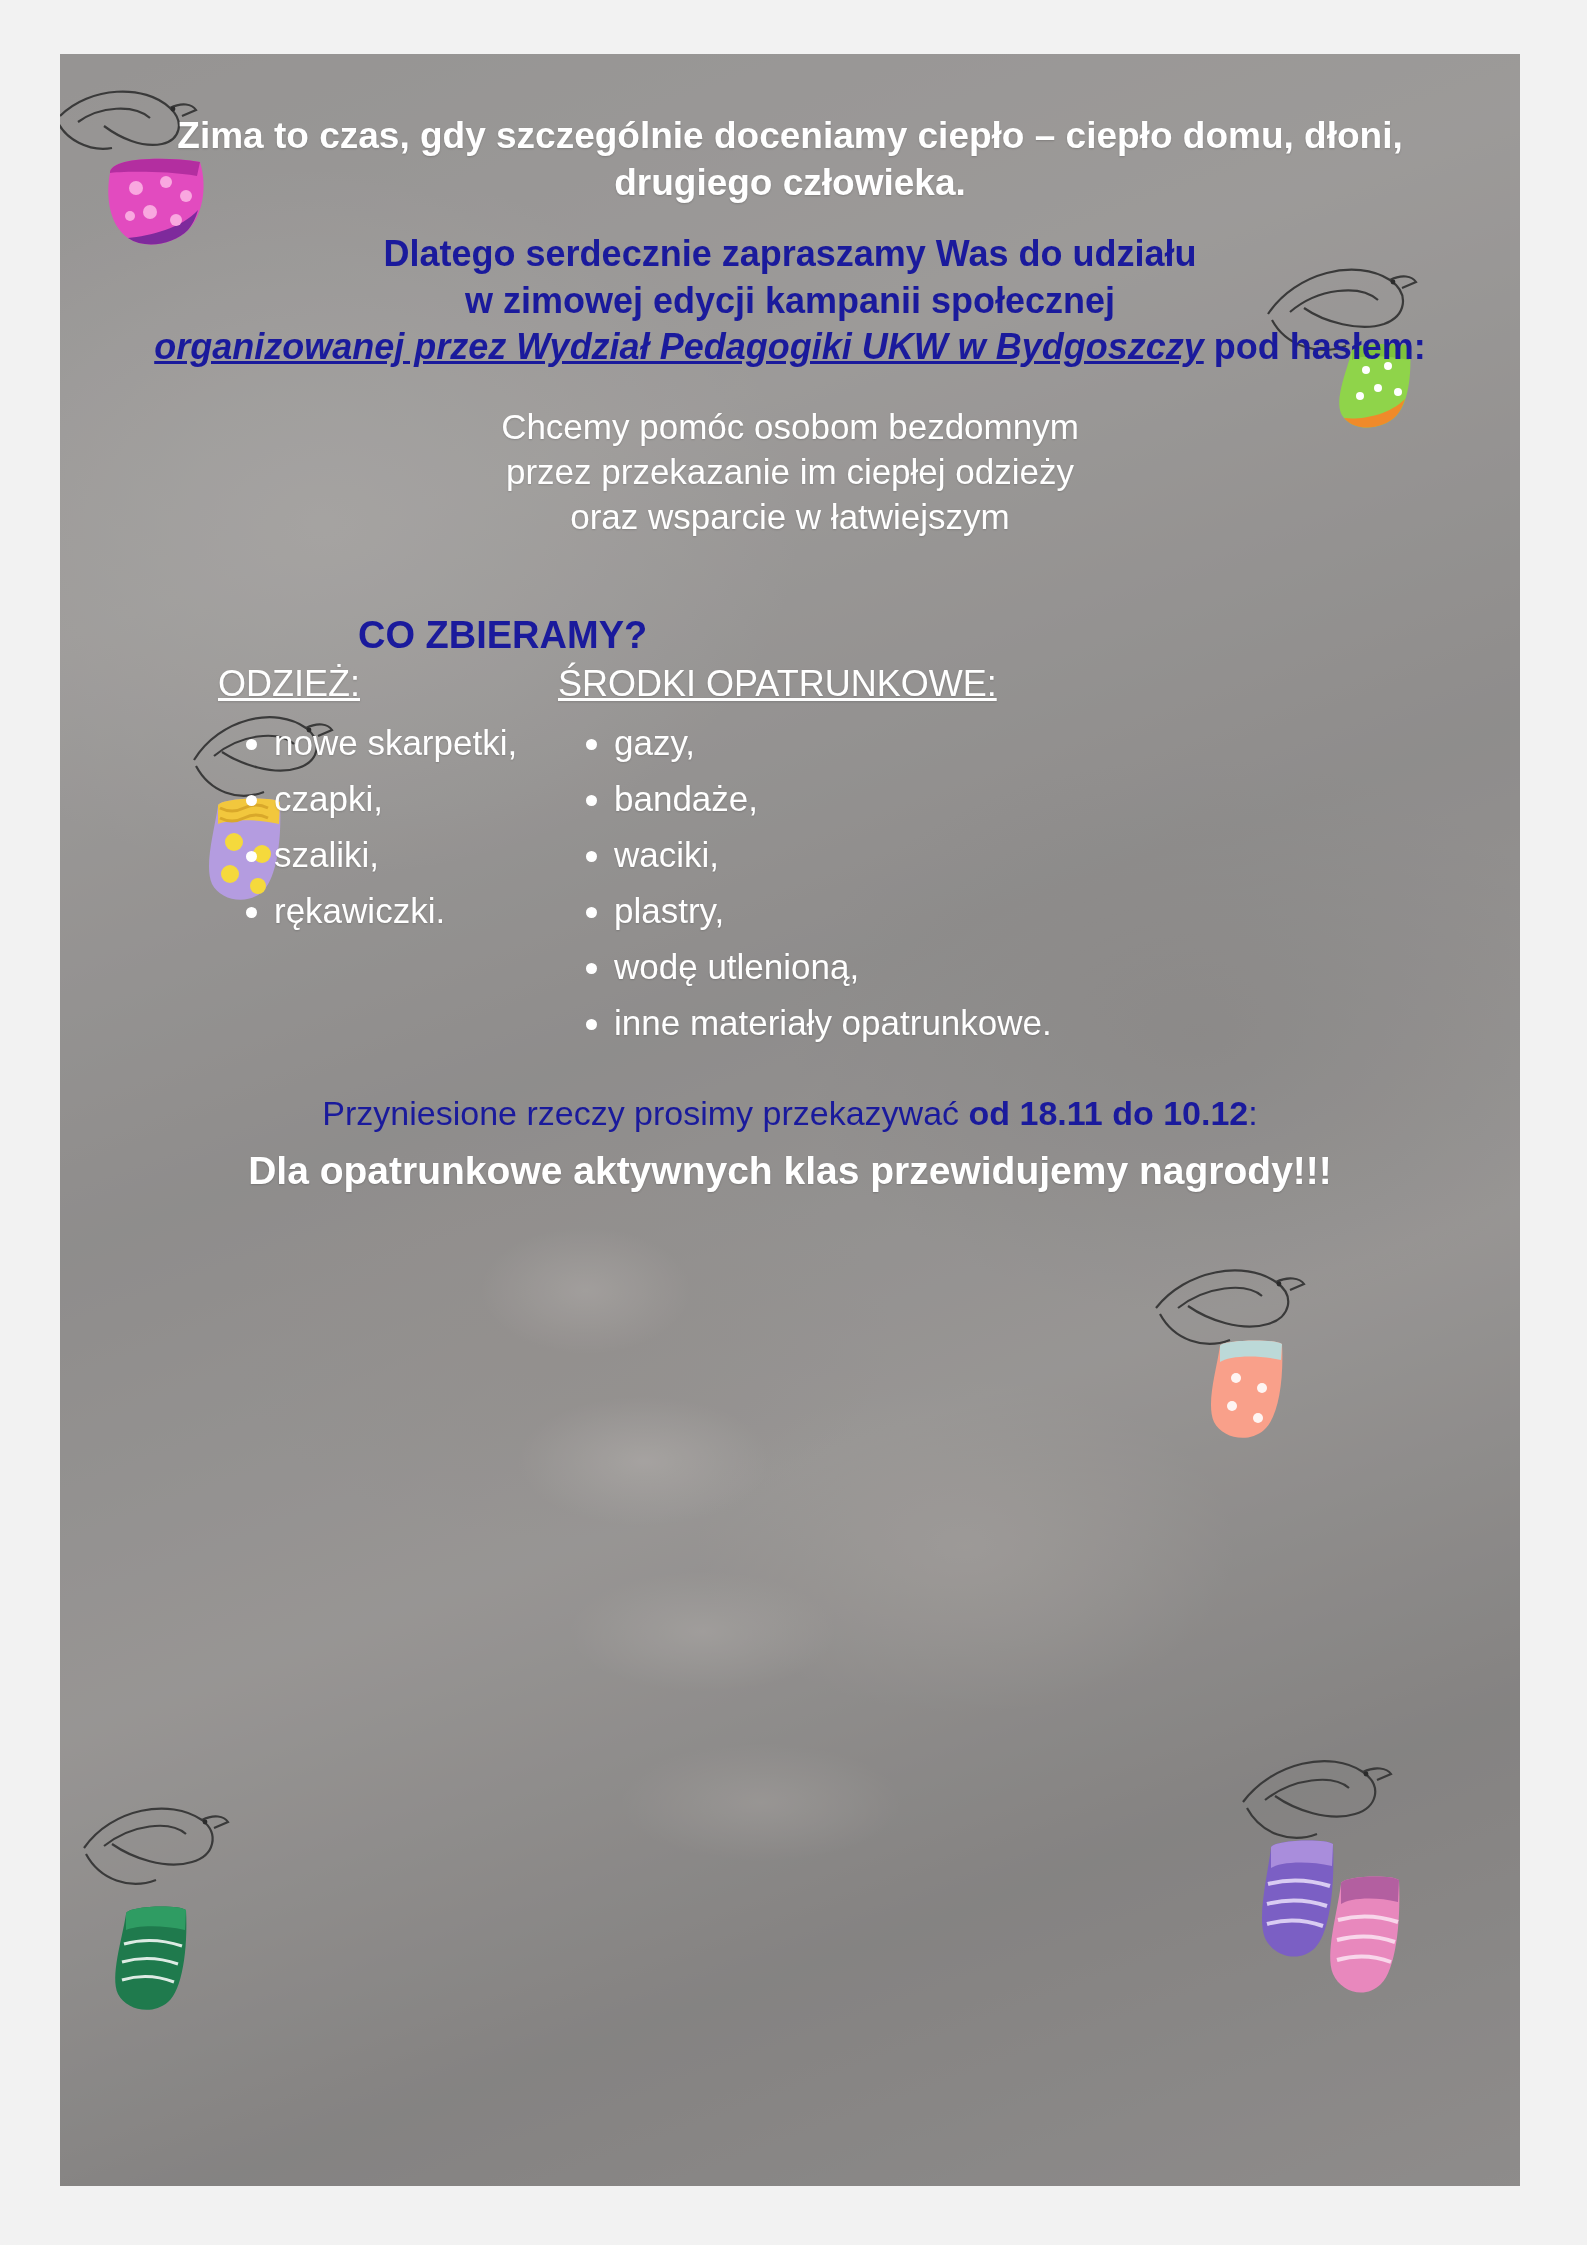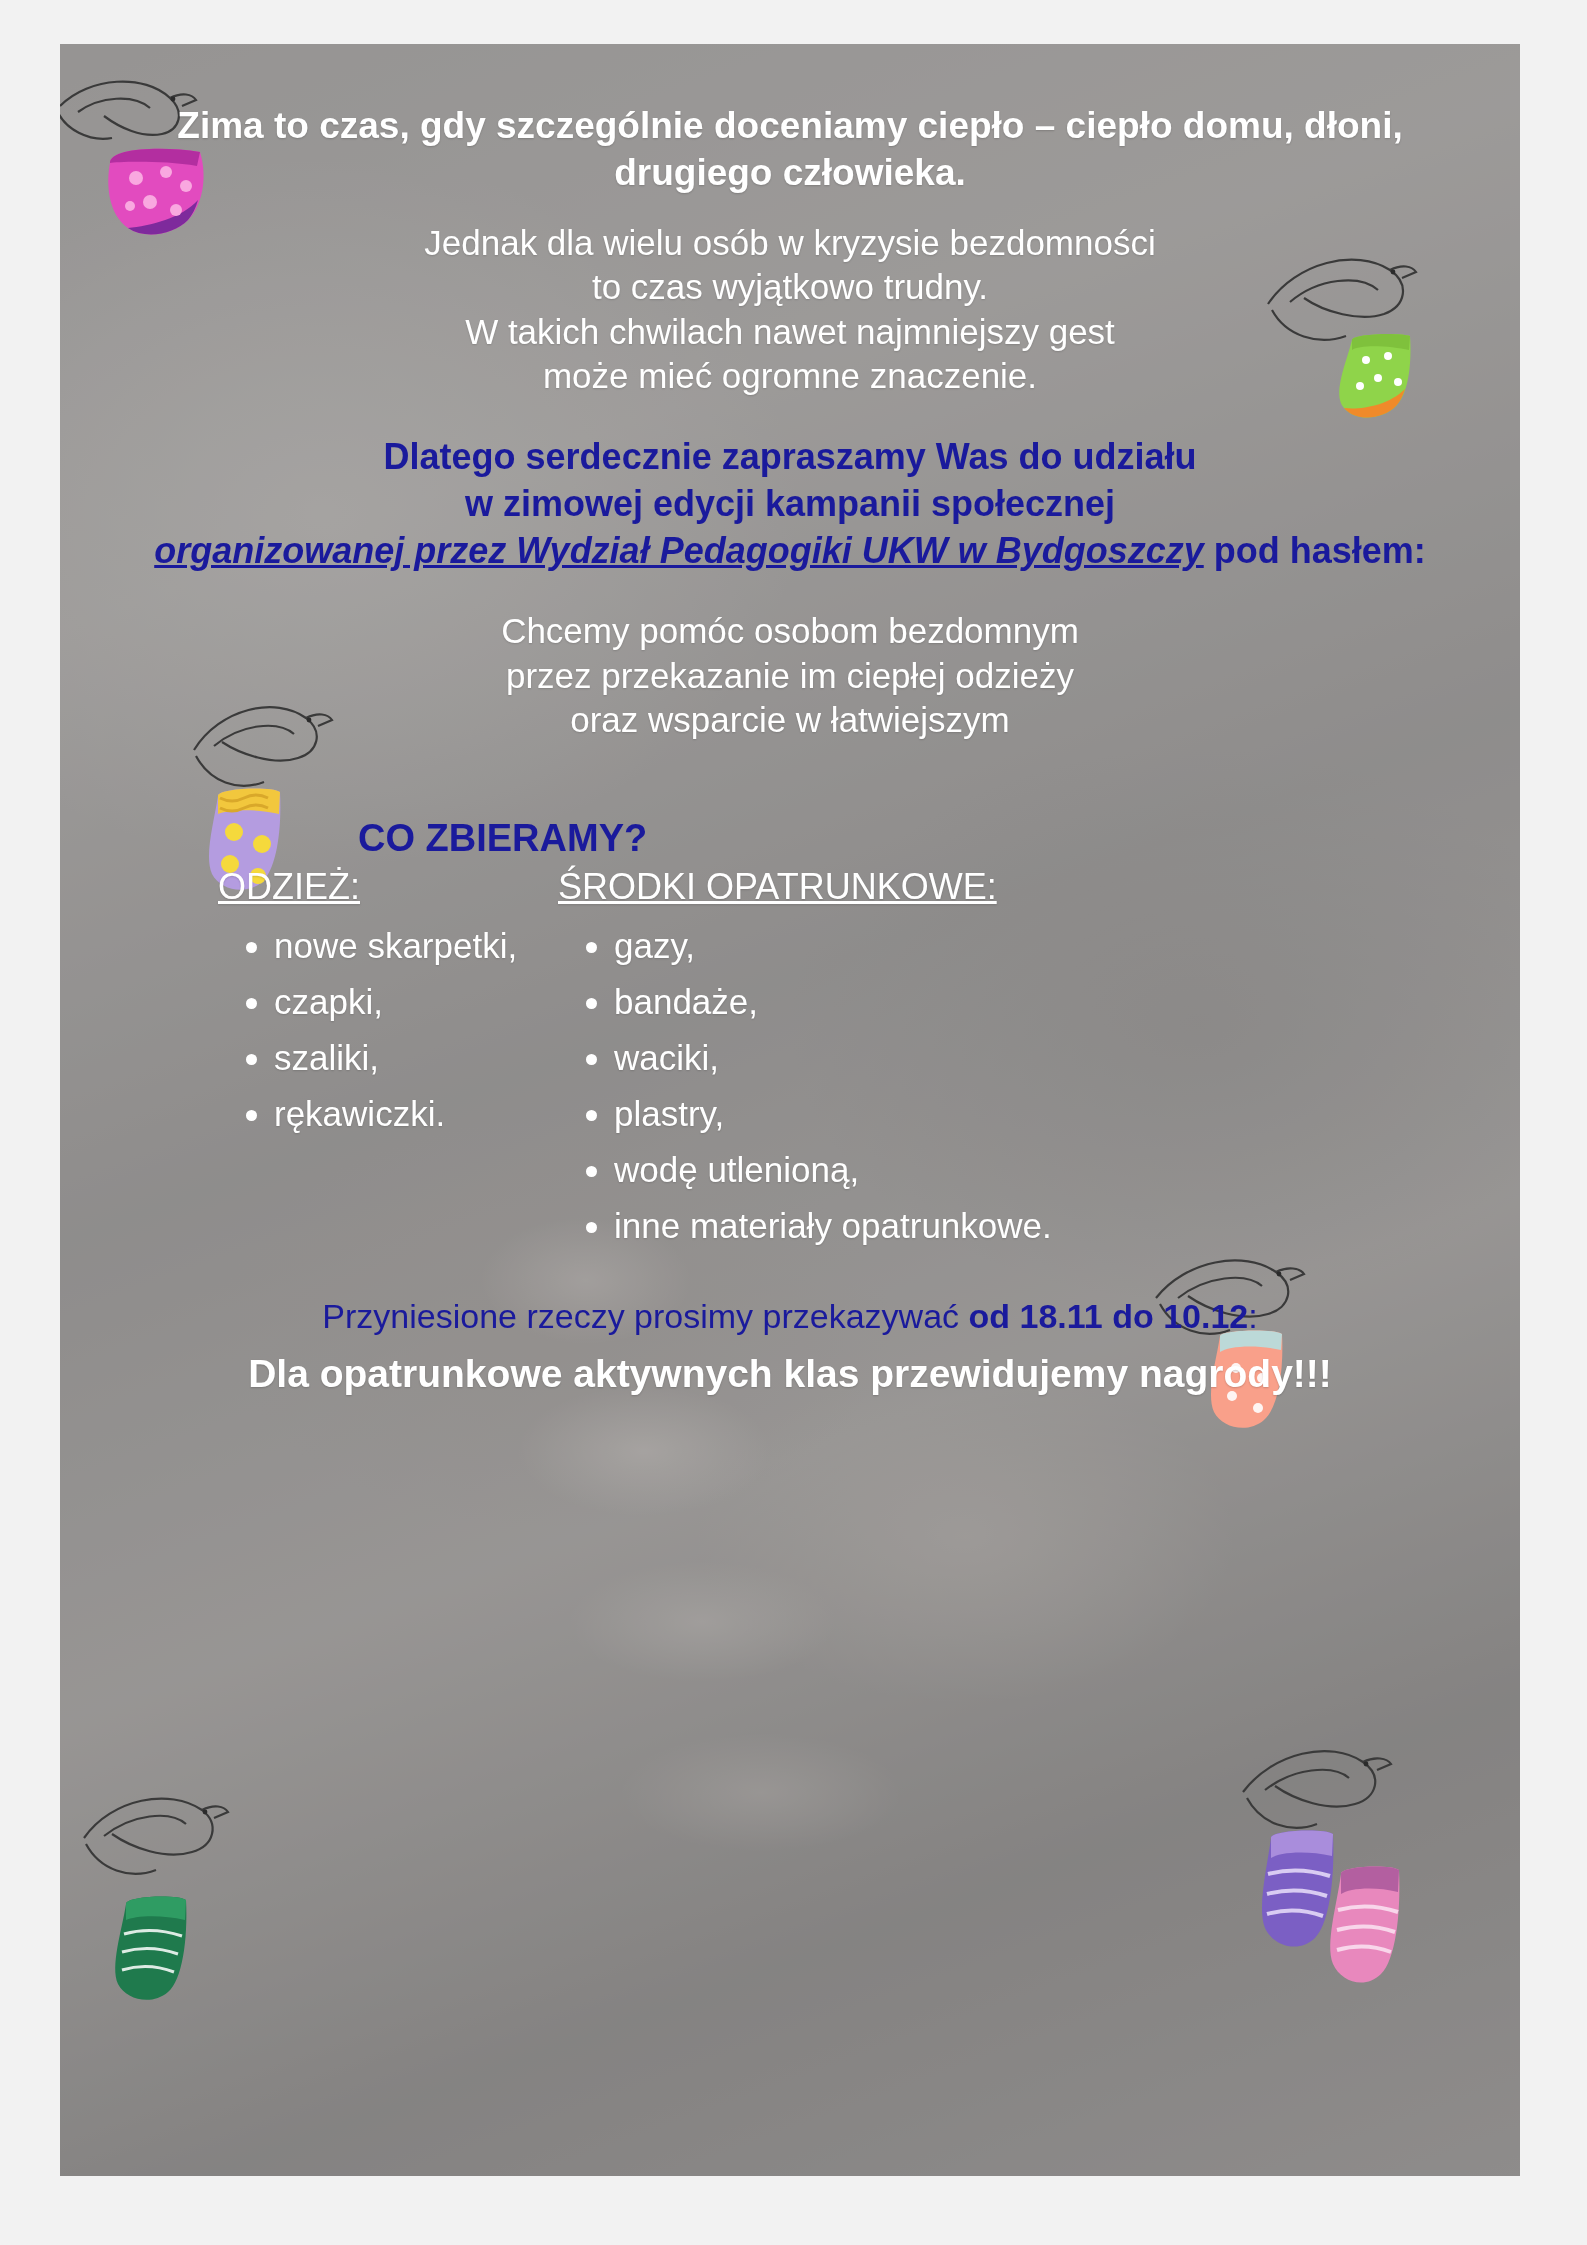--- a/index.html
+++ b/index.html
@@ -12,21 +12,21 @@
     height: 2245px;
     font-family: "Liberation Sans", sans-serif;
     position: relative;
     overflow: hidden;
   }
 
   
   .poster {
     position: absolute;
     left: 60px;
-    top: 44px;
+    top: 54px;
     width: 1460px;
     height: 2132px;
     overflow: hidden;
     background: #d946ef;
   }
 
   
   .bg-photo {
     position: absolute;
     inset: 0;
@@ -338,26 +338,20 @@
           <path d="M102 216 q28 -8 54 2"></path>
         </g>
       </g>
     </svg>
   </div>
 
   <div class="content">
 
     <p class="lead">Zima to czas, gdy szczególnie doceniamy ciepło – ciepło domu, dłoni, drugiego człowieka.</p>
 
-    <p class="para-white">
-      <span>Jednak dla wielu osób w kryzysie bezdomności</span><br>
-      <span>to czas wyjątkowo trudny.</span><br>
-      <span>W takich chwilach nawet najmniejszy gest</span><br>
-      <span>może mieć ogromne znaczenie.</span>
-    </p>
 
     <p class="invite">
       <span>Dlatego serdecznie zapraszamy Was do udziału</span><br>
       <span>w zimowej edycji kampanii społecznej</span><br>
       <span class="u-ital">organizowanej przez Wydział Pedagogiki UKW w Bydgoszczy</span>
       <span>pod hasłem:</span>
     </p>
 
     <p class="para-white2">
       <span>Chcemy pomóc osobom bezdomnym</span><br>

